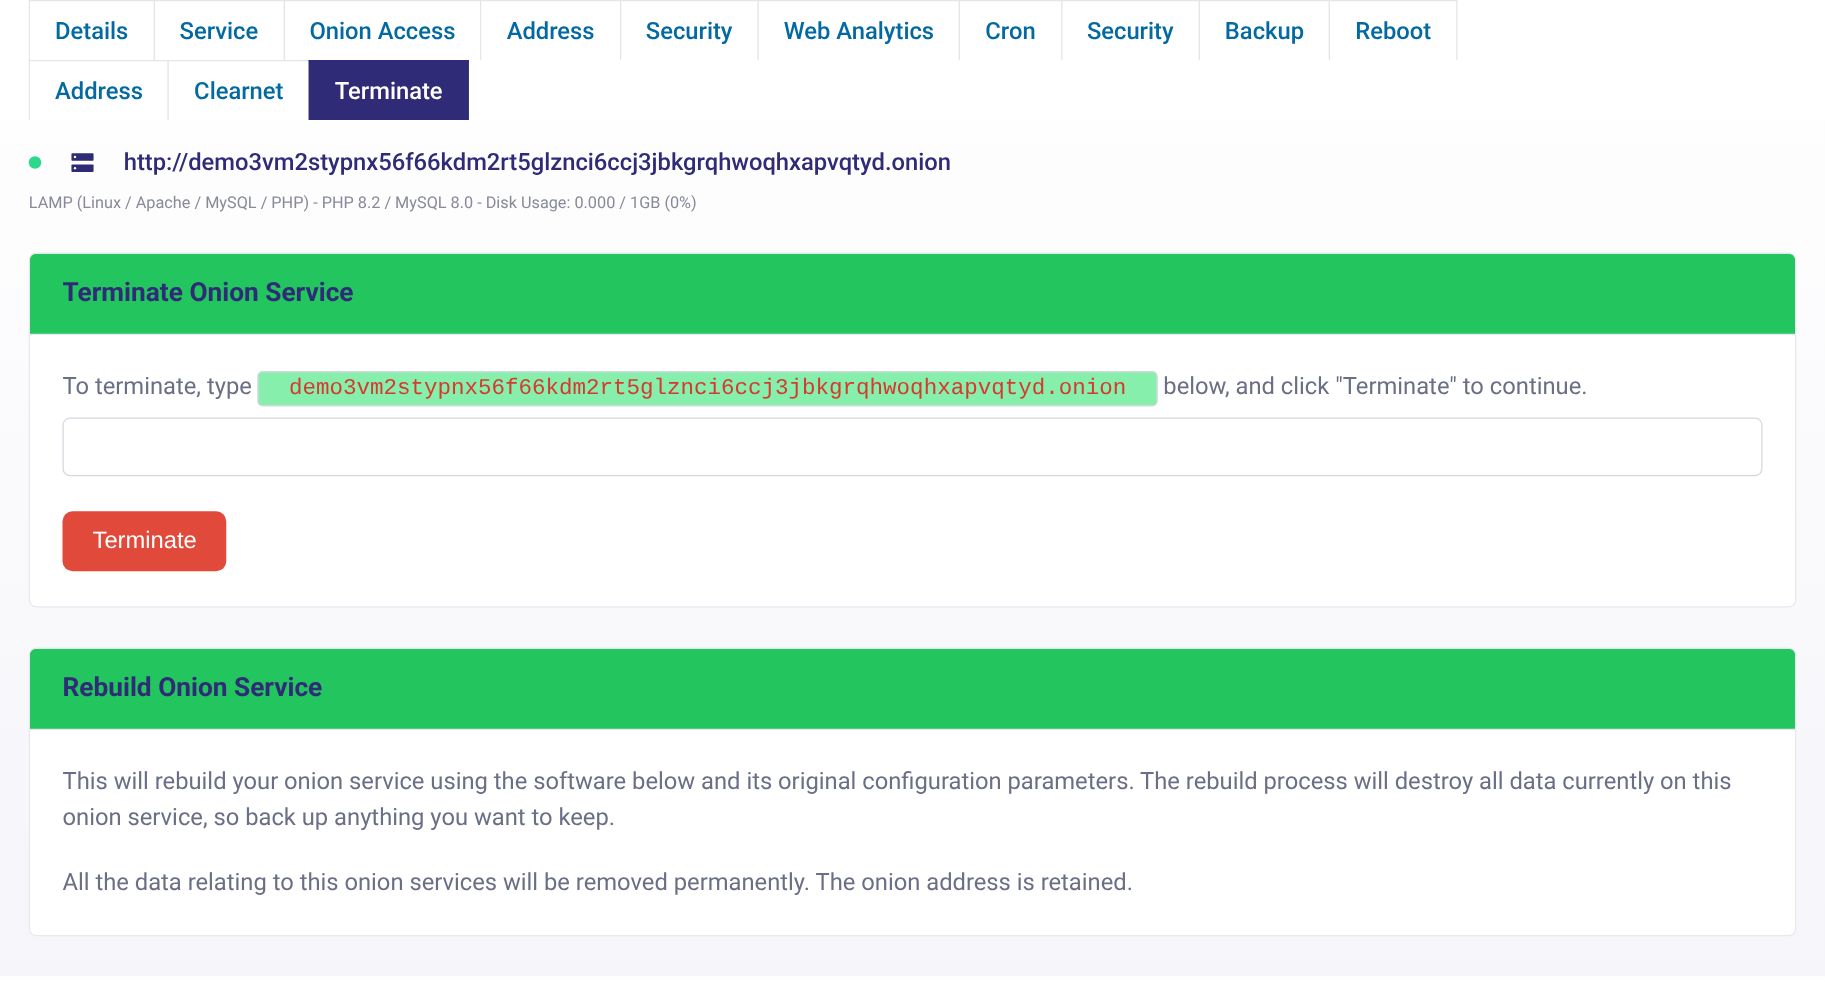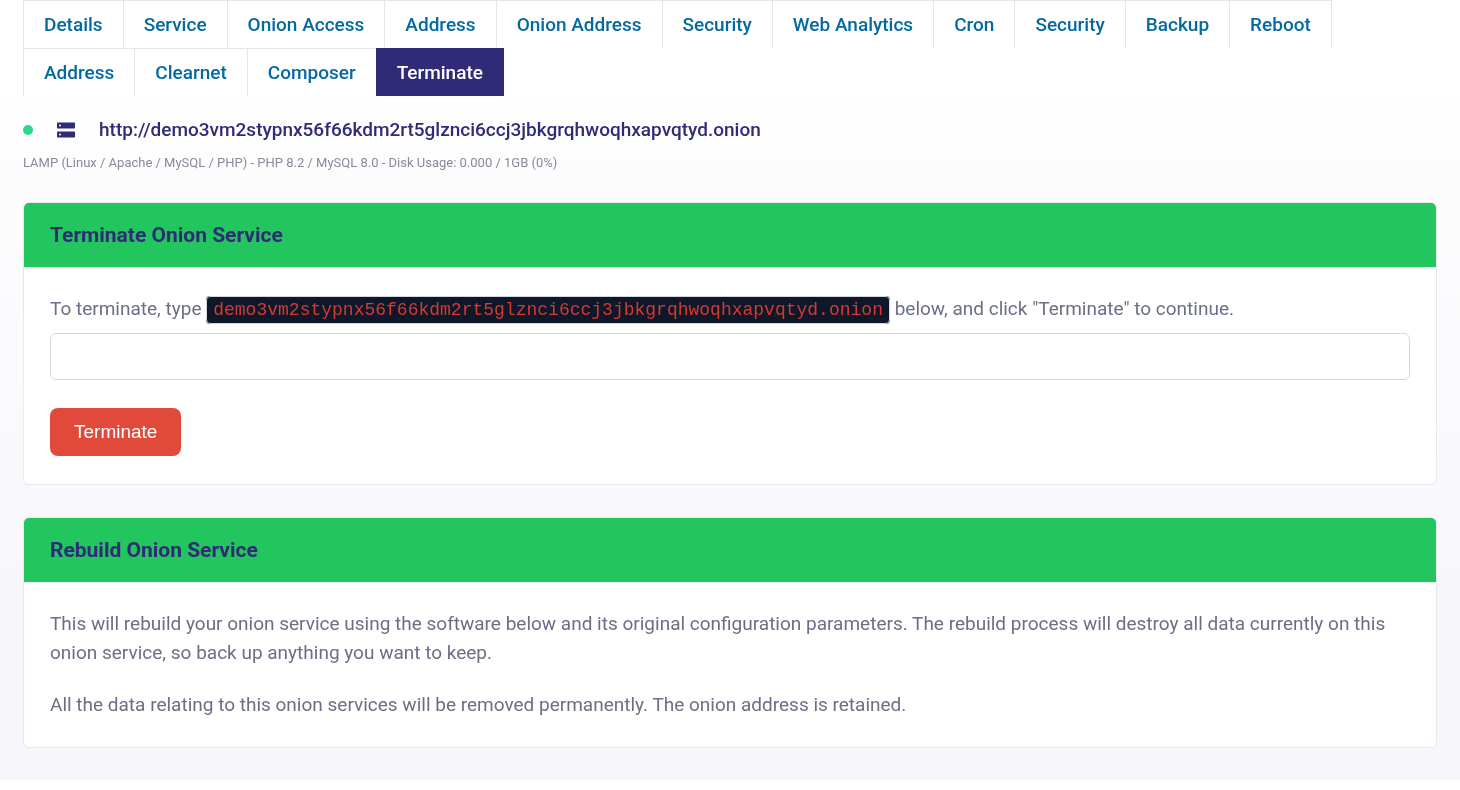--- a/index.html
+++ b/index.html
@@ -101,22 +101,22 @@
     }
     .card-body p:last-of-type {
       margin-bottom: 0;
     }
     .onion-code {
       font-family: "Courier New", Courier, monospace;
       font-size: 18px;
       color: #d63a2f;
       border: 1px solid #d6d6e0;
       border-radius: 4px;
-      padding: 3px 6px;
-      background: #0f172a;
+      padding: 3px 24px;
+      background: #86efac;
       display: inline;
     }
     .text-input {
       width: 100%;
       padding: 12px 14px;
       font-size: 18px;
       border: 1px solid #d6d6e0;
       border-radius: 6px;
       margin-top: 8px;
       margin-bottom: 28px;
@@ -134,32 +134,30 @@
     }
   </style>
 </head>
 <body>
 
 <div class="tabs">
   <div class="tab">Details</div>
   <div class="tab">Service</div>
   <div class="tab">Onion Access</div>
   <div class="tab">Address</div>
-  <div class="tab">Onion Address</div>
   <div class="tab">Security</div>
   <div class="tab">Web Analytics</div>
   <div class="tab">Cron</div>
   <div class="tab">Security</div>
   <div class="tab">Backup</div>
   <div class="tab">Reboot</div>
 </div>
 <div class="tabs tabs-row2">
   <div class="tab">Address</div>
   <div class="tab">Clearnet</div>
-  <div class="tab">Composer</div>
   <div class="tab active">Terminate</div>
 </div>
 
 <div class="info-section">
   <div class="url-line">
     <span class="status-dot"></span>
     <span class="server-icon">
       <svg viewBox="0 0 24 20" width="18" height="16" fill="#2f2b76">
         <rect x="0" y="0" width="24" height="8" rx="1"></rect>
         <rect x="0" y="12" width="24" height="8" rx="1"></rect>

